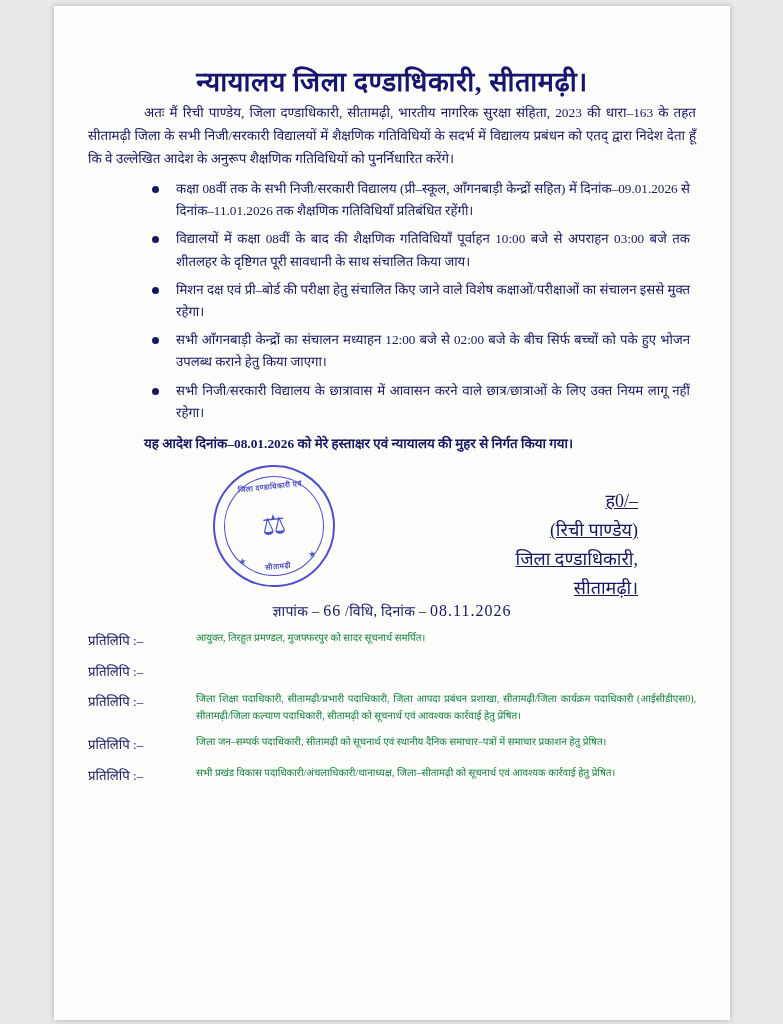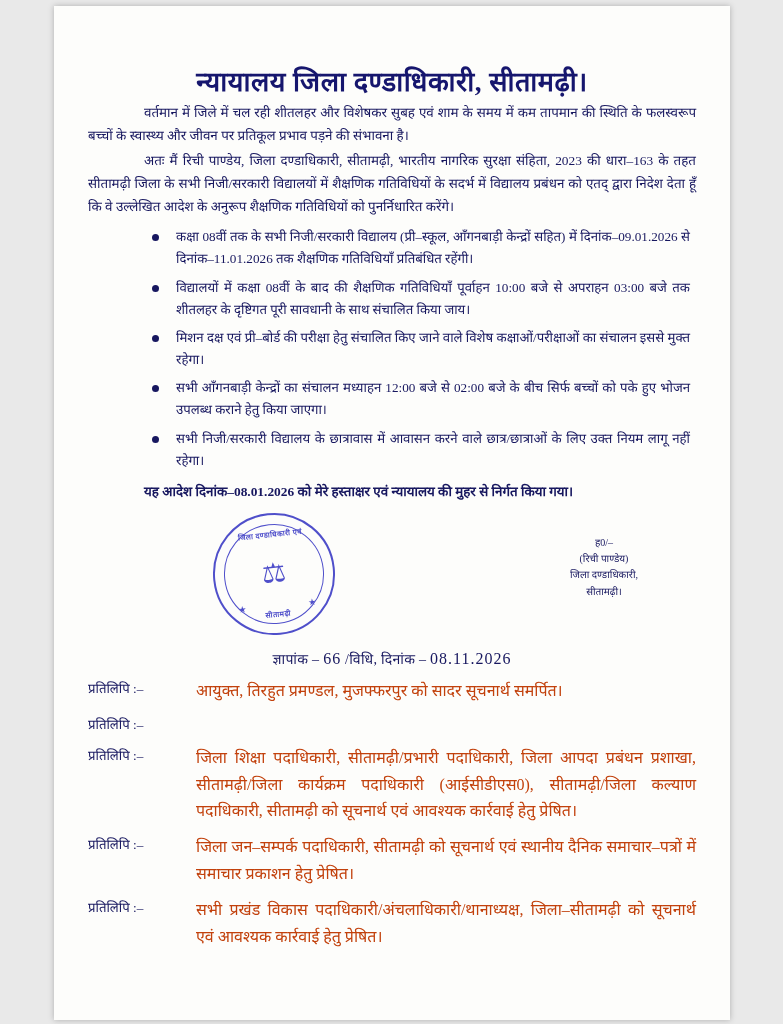--- a/index.html
+++ b/index.html
@@ -141,24 +141,25 @@
     bottom: 22px;
     font-size: 9px;
     color: #2a2ac0;
   }
   .seal-star-l { left: 20px; }
   .seal-star-r { right: 20px; }
   .sign-block {
     position: absolute;
     right: 58px;
     top: 22px;
-    text-align: center;
-    color: #17175f;
-    font-size: 10px;
+    text-align: right;
+    color: #17175f;
+    font-size: 18px;
     line-height: 1.62;
+    text-decoration: underline;
   }
   .memo-line {
     text-align: center;
     color: #17175f;
     font-size: 14px;
     margin: 6px 0 10px 0;
     letter-spacing: 0.3px;
   }
   .memo-num, .memo-date {
     font-family: "Liberation Serif", serif;
@@ -172,37 +173,36 @@
   }
   .copy-label {
     color: #17175f;
     font-size: 13.2px;
     white-space: nowrap;
     width: 104px;
     flex: 0 0 104px;
     line-height: 1.65;
   }
   .copy-text {
-    color: #c2410c;
-    font-size: 16px;
+    color: #15803d;
+    font-size: 10px;
     line-height: 1.68;
     text-align: justify;
     flex: 1 1 auto;
     padding-left: 4px;
   }
 </style>
 </head>
 <body>
 
 <div class="page">
   <div class="sheet">
 
     <div class="doc-title">न्यायालय जिला दण्डाधिकारी, सीतामढ़ी।</div>
 
-    <p class="body-text indent">वर्तमान में जिले में चल रही शीतलहर और विशेषकर सुबह एवं शाम के समय में कम तापमान की स्थिति के फलस्वरूप बच्चों के स्वास्थ्य और जीवन पर प्रतिकूल प्रभाव पड़ने की संभावना है।</p>
     <p class="body-text indent">अतः मैं रिची पाण्डेय, जिला दण्डाधिकारी, सीतामढ़ी, भारतीय नागरिक सुरक्षा संहिता, 2023 की धारा–163 के तहत सीतामढ़ी जिला के सभी निजी/सरकारी विद्यालयों में शैक्षणिक गतिविधियों के सदर्भ में विद्यालय प्रबंधन को एतद् द्वारा निदेश देता हूँ कि वे उल्लेखित आदेश के अनुरूप शैक्षणिक गतिविधियों को पुनर्निधारित करेंगे।</p>
 
     <ul class="points">
       <li>कक्षा 08वीं तक के सभी निजी/सरकारी विद्यालय (प्री–स्कूल, आँगनबाड़ी केन्द्रों सहित) में दिनांक–09.01.2026 से दिनांक–11.01.2026 तक शैक्षणिक गतिविधियाँ प्रतिबंधित रहेंगी।</li>
       <li>विद्यालयों में कक्षा 08वीं के बाद की शैक्षणिक गतिविधियाँ पूर्वाहन 10:00 बजे से अपराहन 03:00 बजे तक शीतलहर के दृष्टिगत पूरी सावधानी के साथ संचालित किया जाय।</li>
       <li>मिशन दक्ष एवं प्री–बोर्ड की परीक्षा हेतु संचालित किए जाने वाले विशेष कक्षाओं/परीक्षाओं का संचालन इससे मुक्त रहेगा।</li>
       <li>सभी आँगनबाड़ी केन्द्रों का संचालन मध्याहन 12:00 बजे से 02:00 बजे के बीच सिर्फ बच्चों को पके हुए भोजन उपलब्ध कराने हेतु किया जाएगा।</li>
       <li>सभी निजी/सरकारी विद्यालय के छात्रावास में आवासन करने वाले छात्र/छात्राओं के लिए उक्त नियम लागू नहीं रहेगा।</li>
     </ul>
 

